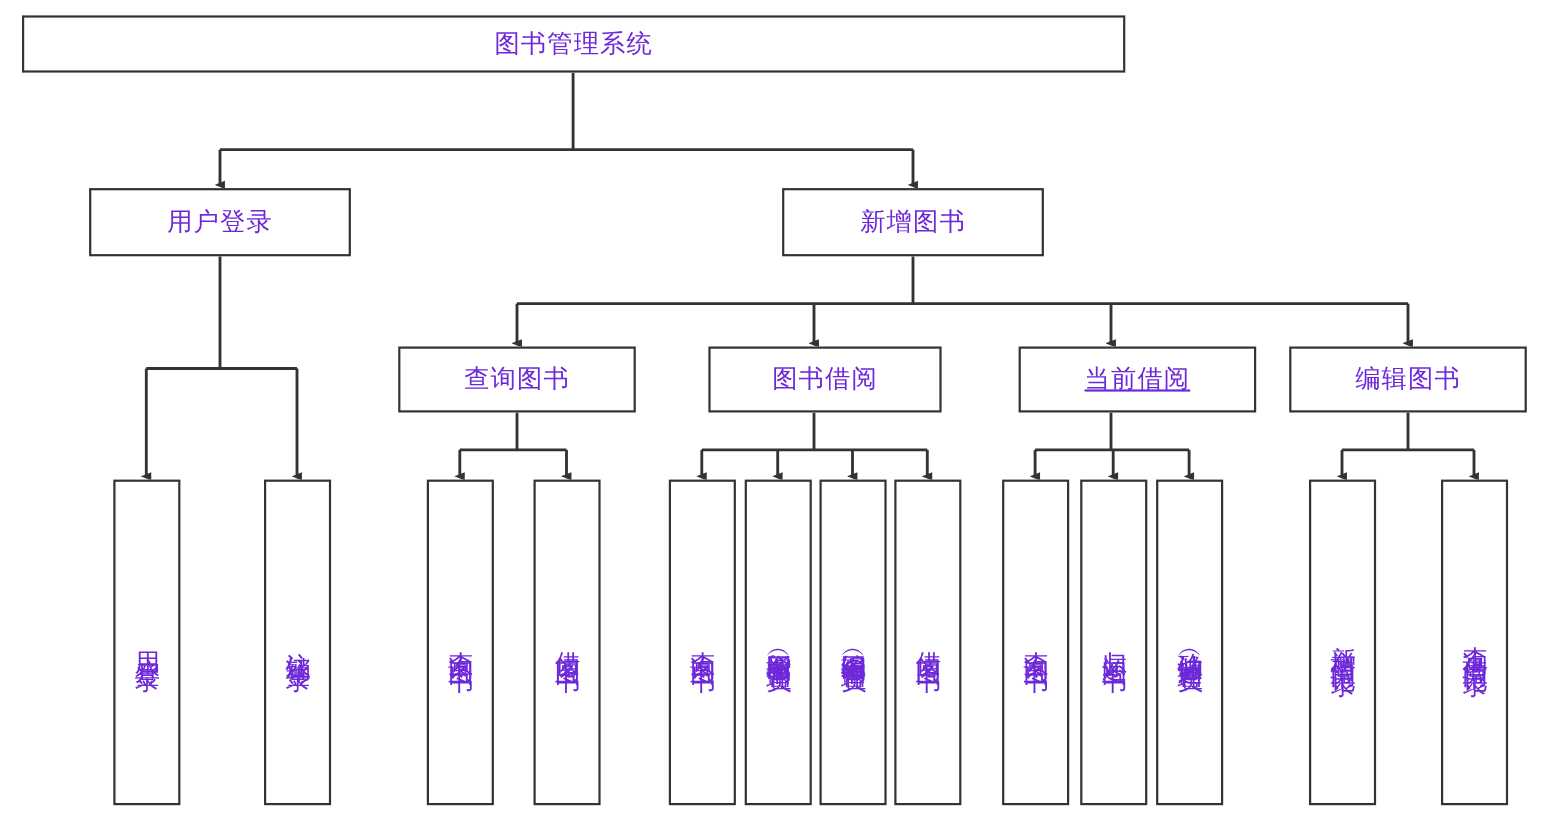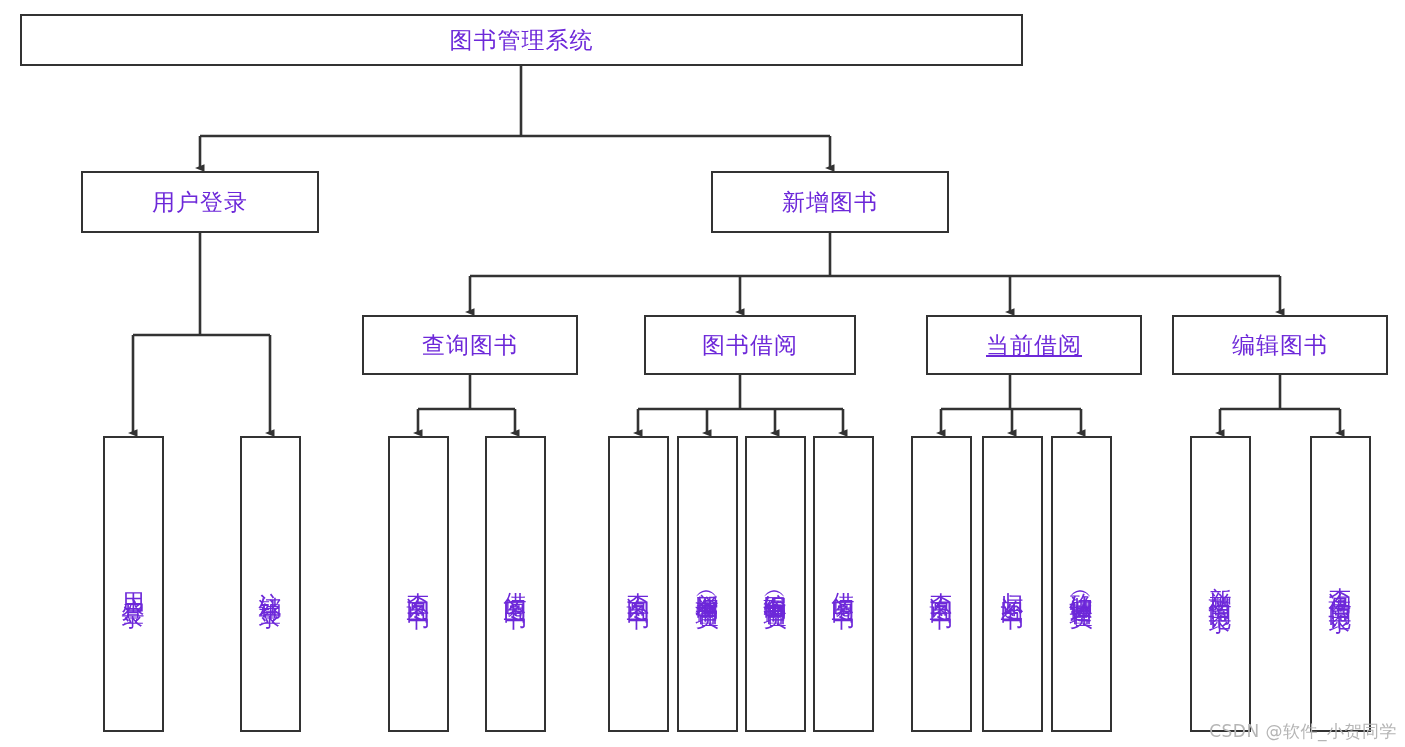--- a/index.html
+++ b/index.html
@@ -177,14 +177,13 @@
         <span>确认归还（管理员）</span>
       </div>
       <div class="node v" style="left: 1190px; top: 436px; width: 61px; height: 296px;">
         <span>新增借阅记录</span>
       </div>
       <div class="node v" style="left: 1310px; top: 436px; width: 61px; height: 296px;">
         <span>查询借阅记录</span>
       </div>
     </div>
 
-  <div class="watermark">CSDN @软件_小贺同学</div>
 </div>
 
 </body></html>

